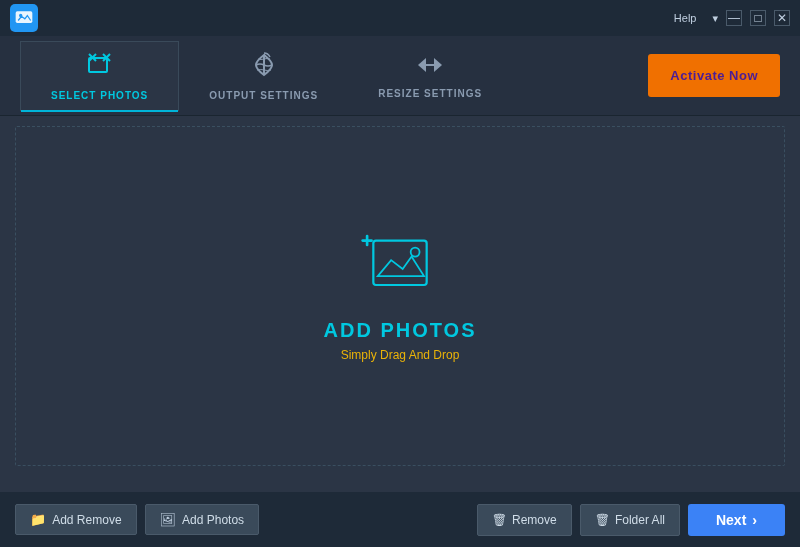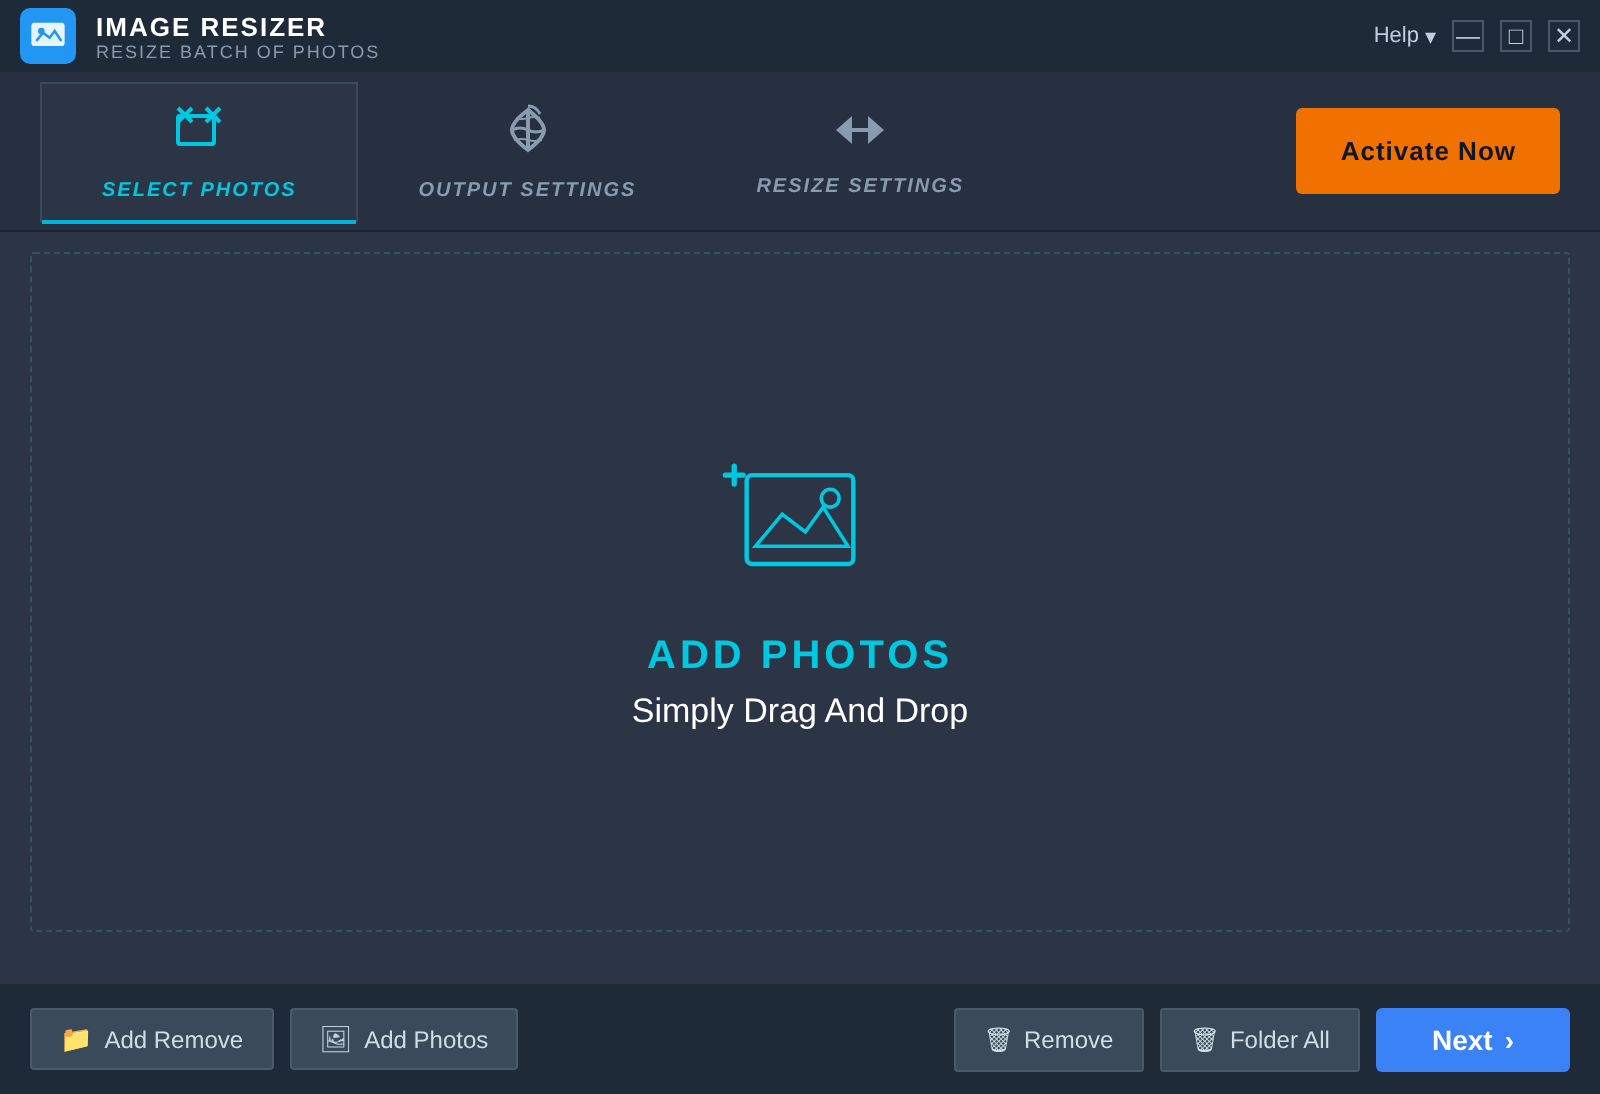--- a/index.html
+++ b/index.html
@@ -59,21 +59,21 @@
       display: flex;
       align-items: center;
       gap: 8px;
     }
     .titlebar-help {
       color: #c0cfe0;
       font-size: 11px;
       cursor: pointer;
       display: flex;
       align-items: center;
-      gap: 3px;
+      gap: 16px;
     }
     .titlebar-btn {
       width: 16px;
       height: 16px;
       display: flex;
       align-items: center;
       justify-content: center;
       cursor: pointer;
       color: #c0cfe0;
       font-size: 12px;
@@ -122,30 +122,29 @@
       color: #00c8e0;
       font-size: 22px;
       margin-bottom: 5px;
     }
     .tab-label {
       color: #00c8e0;
       font-size: 10px;
       font-weight: bold;
       letter-spacing: 1px;
       text-align: right;
-      font-style: italic;
     }
     .tab:not(.active) .tab-icon,
     .tab:not(.active) .tab-label {
       color: #8a9bb0;
     }
     .activate-btn {
       margin-left: auto;
       background: #f07000;
-      color: #0f172a;
+      color: #4c1d95;
       border: none;
       padding: 14px 22px;
       font-size: 13px;
       font-weight: bold;
       cursor: pointer;
       border-radius: 3px;
       letter-spacing: 0.5px;
     }
 
     
@@ -169,22 +168,22 @@
       height: 70px;
     }
     .add-photos-label {
       color: #00c8e0;
       font-size: 20px;
       font-weight: bold;
       letter-spacing: 2px;
       margin-bottom: 6px;
     }
     .add-photos-sublabel {
-      color: #ffffff;
-      font-size: 17px;
+      color: #eab308;
+      font-size: 12px;
     }
 
     
     .bottombar {
       position: absolute;
       bottom: 0;
       left: 0;
       right: 0;
       height: 55px;
       background: #1e2a38;
@@ -253,24 +252,20 @@
 </head>
 <body>
 
 <div class="titlebar">
   <div class="titlebar-logo">
     <svg viewBox="0 0 24 24" fill="white">
       <rect x="2" y="4" width="20" height="14" rx="2" fill="white" opacity="0.9"></rect>
       <path d="M5 15 L9 10 L13 13 L16 9 L20 15" fill="none" stroke="#2196f3" stroke-width="1.5"></path>
       <circle cx="8" cy="9" r="2" fill="#2196f3"></circle>
     </svg>
-  </div>
-  <div class="titlebar-text">
-    <span class="titlebar-title">IMAGE RESIZER</span>
-    <span class="titlebar-subtitle">RESIZE BATCH OF PHOTOS</span>
   </div>
   <div class="titlebar-controls">
     <div class="titlebar-help">
       <span>Help</span>
       <span>▾</span>
     </div>
     <div class="titlebar-btn">—</div>
     <div class="titlebar-btn">□</div>
     <div class="titlebar-btn close">✕</div>
   </div>

